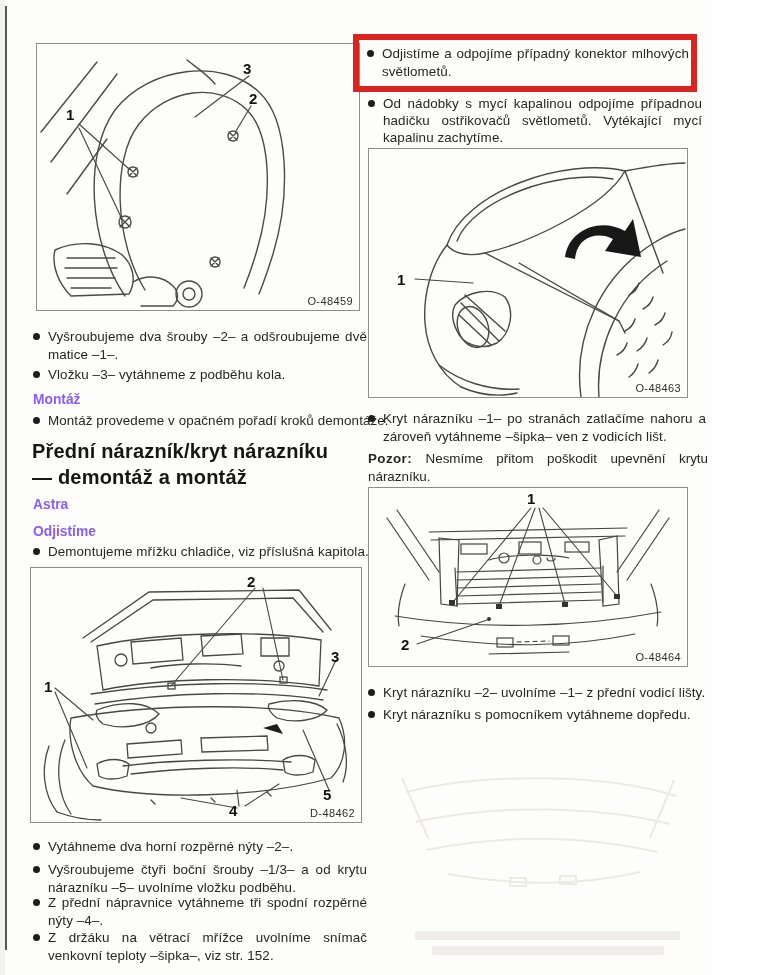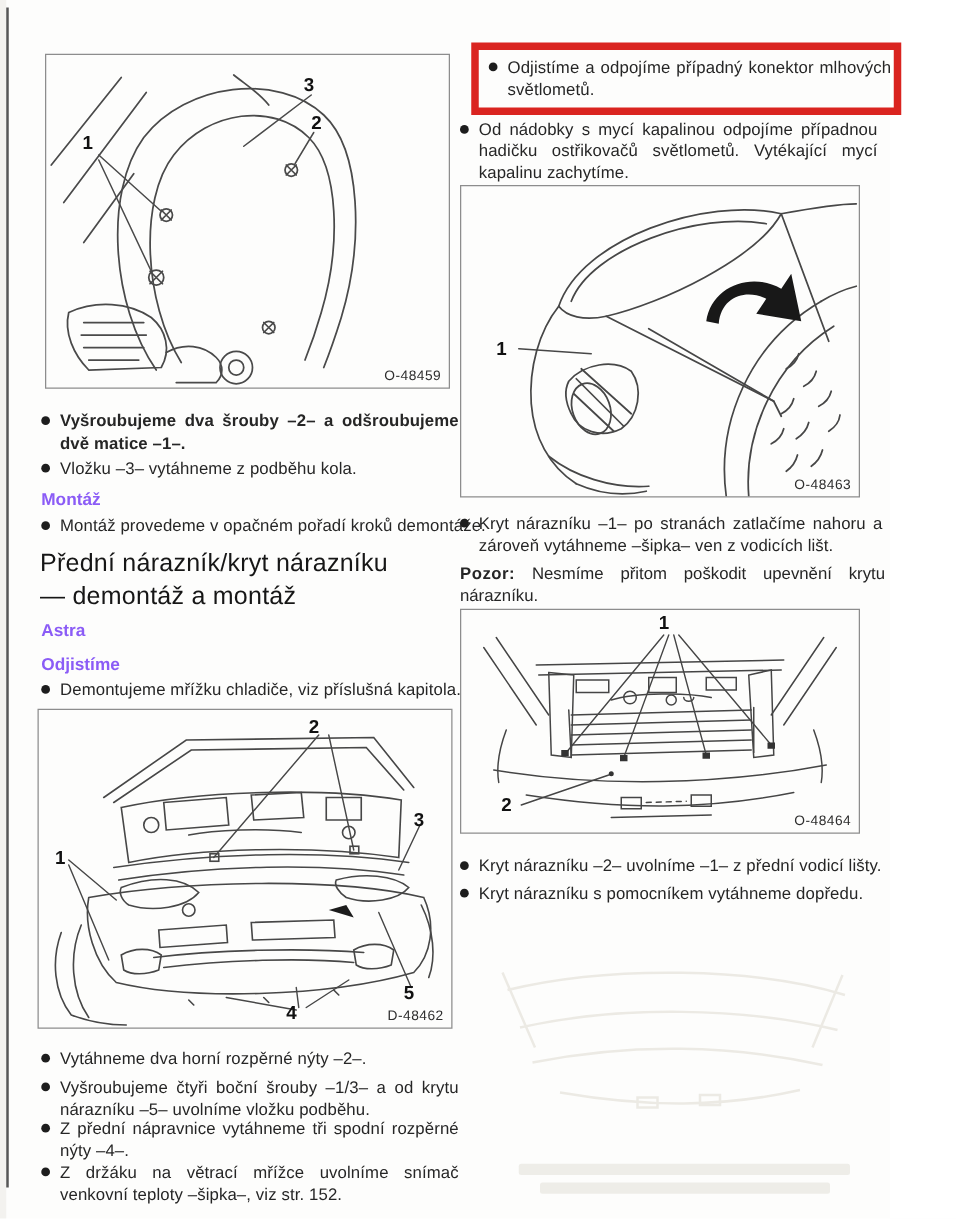--- a/index.html
+++ b/index.html
@@ -30,21 +30,21 @@
   .dot {
     flex:none; width:7px; height:7px; border-radius:50%; background:#1d1d1d; margin-top:5px;
   }
   .txt {
     font-size:13.4px; line-height:18px; letter-spacing:.1px; text-align:justify;
   }
   .oneline .txt { text-align:center; white-space:nowrap; }
 
   .subhead { position:absolute; font-size:13.8px; font-weight:700; color:#8b5cf6; }
   .h1 {
-    position:absolute; font-size:20px; font-weight:400; color:#161616;
+    position:absolute; font-size:20px; font-weight:700; color:#161616;
     line-height:26px; letter-spacing:.2px;
   }
   .pozor { position:absolute; font-size:13.4px; line-height:18px; text-align:justify; }
   .pozor b { font-weight:700; letter-spacing:.4px; }
 
   .redbox {
     position:absolute; border:6px solid #da2420; background:transparent;
   }
   .redbox .bullet { position:absolute; }
 
@@ -83,21 +83,21 @@
         <path d="M214,62 L199,87" stroke-width="1.2"></path>
         <path d="M212,32 L158,73" stroke-width="1.2"></path>
       </g>
     </svg>
     <div class="figlabel" style="left:29px; top:62px;">1</div>
     <div class="figlabel" style="left:212px; top:46px;">2</div>
     <div class="figlabel" style="left:206px; top:16px;">3</div>
     <div class="figcap">O-48459</div>
   </div>
 
-  <div class="bullet" style="left:33px; top:328px; width:334px;font-weight:bold;">
+  <div class="bullet" style="left:33px; top:328px; width:334px;">
     <span class="dot"></span>
     <span class="txt">Vyšroubujeme dva šrouby –2– a odšroubujeme dvě matice –1–.</span>
   </div>
   <div class="bullet oneline" style="left:33px; top:366px; width:334px;">
     <span class="dot"></span>
     <span class="txt">Vložku –3– vytáhneme z podběhu kola.</span>
   </div>
 
   <div class="subhead" style="left:33px; top:392px;">Montáž</div>
 
@@ -171,21 +171,21 @@
   </div>
   <div class="bullet" style="left:33px; top:894px; width:334px;">
     <span class="dot"></span>
     <span class="txt">Z přední nápravnice vytáhneme tři spodní rozpěrné nýty –4–.</span>
   </div>
   <div class="bullet" style="left:33px; top:929px; width:334px;">
     <span class="dot"></span>
     <span class="txt">Z držáku na větrací mřížce uvolníme snímač venkovní teploty –šipka–, viz str. 152.</span>
   </div>
 
-  <div class="redbox" style="left:377px; top:34px; width:344px; height:58px;">
+  <div class="redbox" style="left:353px; top:34px; width:344px; height:58px;">
     <div class="bullet" style="left:8px; top:5px; width:322px;">
       <span class="dot"></span>
       <span class="txt">Odjistíme a odpojíme případný konektor mlhových světlometů.</span>
     </div>
   </div>
 
   <div class="bullet" style="left:368px; top:95px; width:334px;justify-content:space-between;">
     <span class="dot"></span>
     <span class="txt" style="line-height:17px;">Od nádobky s mycí kapalinou odpojíme případnou hadičku ostřikovačů světlometů. Vytékající mycí kapalinu zachytíme.</span>
   </div>

